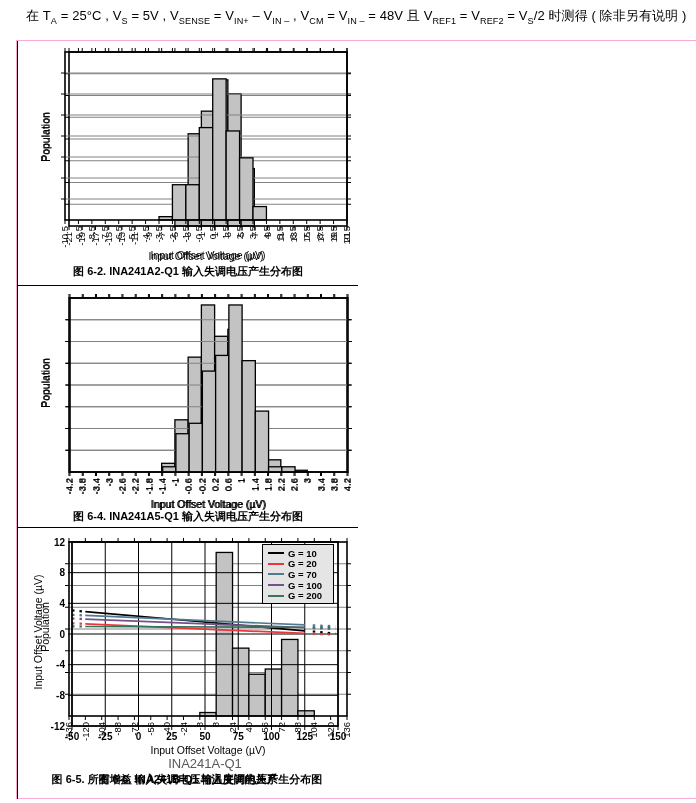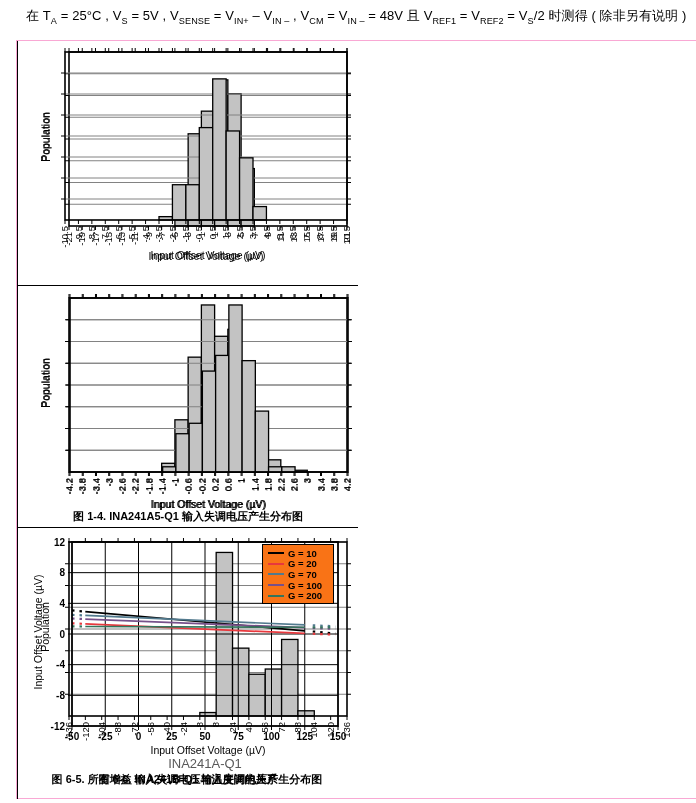--- a/index.html
+++ b/index.html
@@ -25,21 +25,21 @@
   .x5{left:52px;width:278px;top:216px;}
   .x6{left:54px;width:266px;top:211px;}
   .ylab{position:absolute;width:160px;text-align:center;font-size:10.5px;transform:rotate(-90deg);}
   .y12{left:-52px;top:90px;}
   .y34{left:-52px;top:91px;}
   .y5{left:-52px;top:93px;}
   .y6{left:-60px;top:98px;}
   .caption{position:absolute;left:0;width:100%;text-align:center;font-size:11px;font-weight:bold;}
   .capr1{bottom:6px;} .capr2{bottom:4px;} .capr3{bottom:12px;}
   .sublabel{position:absolute;left:54px;width:266px;text-align:center;top:228px;font-size:13px;color:#595959;}
-  .legend{position:absolute;left:244px;top:16px;width:72px;background:#f97316;border:1.4px solid #000;padding:3px 4px 2px 5px;box-sizing:border-box;}
+  .legend{position:absolute;left:244px;top:16px;width:72px;background:#e5e5e5;border:1.4px solid #000;padding:3px 4px 2px 5px;box-sizing:border-box;}
   .lg-row{display:flex;align-items:center;height:10.6px;}
   .lg-line{display:inline-block;width:16px;height:2px;margin-right:4px;flex:none;}
   .lg-text{font-size:9.5px;font-weight:bold;white-space:nowrap;}
 </style>
 </head>
 <body>
 
 <div class="header"><span>在 T</span><sub>A</sub><span> = 25°C , V</span><sub>S</sub><span> = 5V , V</span><sub>SENSE</sub><span> = V</span><sub>IN+</sub><span> – V</span><sub>IN –</sub><span> , V</span><sub>CM</sub><span> = V</span><sub>IN –</sub><span> = 48V 且 V</span><sub>REF1</sub><span> = V</span><sub>REF2</sub><span> = V</span><sub>S</sub><span>/2 时测得 ( 除非另有说明 )</span></div>
 
 <div class="figtable">
@@ -255,20 +255,21 @@
           <text x="261.86" y="185" dy="3.2" text-anchor="end" class="tl" transform="rotate(-90 261.86 185)">5.5</text>
           <text x="275.29" y="185" dy="3.2" text-anchor="end" class="tl" transform="rotate(-90 275.29 185)">6.5</text>
           <text x="288.71" y="185" dy="3.2" text-anchor="end" class="tl" transform="rotate(-90 288.71 185)">7.5</text>
           <text x="302.14" y="185" dy="3.2" text-anchor="end" class="tl" transform="rotate(-90 302.14 185)">8.5</text>
           <text x="315.57" y="185" dy="3.2" text-anchor="end" class="tl" transform="rotate(-90 315.57 185)">9.5</text>
           <text x="329" y="185" dy="3.2" text-anchor="end" class="tl" transform="rotate(-90 329 185)">10.5</text>
         </g>
       </svg>
     <div class="ylab y12">Population</div>
     <div class="xlab x2">Input Offset Voltage (µV)</div>
+    <div class="caption capr1">图 6-2. INA241A2-Q1 输入失调电压产生分布图</div>
   </div>
 
   <div class="cell c3">
     <svg class="plot" width="340" height="242">
         <g>
           <line x1="52" y1="164.25" x2="330" y2="164.25" stroke="#828282" stroke-width="1"></line>
           <line x1="52" y1="142.5" x2="330" y2="142.5" stroke="#828282" stroke-width="1"></line>
           <line x1="52" y1="120.75" x2="330" y2="120.75" stroke="#828282" stroke-width="1"></line>
           <line x1="52" y1="99" x2="330" y2="99" stroke="#828282" stroke-width="1"></line>
           <line x1="52" y1="77.25" x2="330" y2="77.25" stroke="#828282" stroke-width="1"></line>
@@ -482,21 +483,21 @@
           <text x="263.81" y="192" dy="3.2" text-anchor="end" class="tl" transform="rotate(-90 263.81 192)">2.2</text>
           <text x="277.05" y="192" dy="3.2" text-anchor="end" class="tl" transform="rotate(-90 277.05 192)">2.6</text>
           <text x="290.29" y="192" dy="3.2" text-anchor="end" class="tl" transform="rotate(-90 290.29 192)">3</text>
           <text x="303.52" y="192" dy="3.2" text-anchor="end" class="tl" transform="rotate(-90 303.52 192)">3.4</text>
           <text x="316.76" y="192" dy="3.2" text-anchor="end" class="tl" transform="rotate(-90 316.76 192)">3.8</text>
           <text x="330" y="192" dy="3.2" text-anchor="end" class="tl" transform="rotate(-90 330 192)">4.2</text>
         </g>
       </svg>
     <div class="ylab y34">Population</div>
     <div class="xlab x4">Input Offset Voltage (µV)</div>
-    <div class="caption capr2">图 1-4. INA241A5-Q1 输入失调电压产生分布图</div>
+    <div class="caption capr2">图 6-4. INA241A5-Q1 输入失调电压产生分布图</div>
   </div>
 
   <div class="cell c5">
     <svg class="plot" width="340" height="271">
         <g>
           <line x1="52" y1="166.25" x2="330" y2="166.25" stroke="#828282" stroke-width="1"></line>
           <line x1="52" y1="144.5" x2="330" y2="144.5" stroke="#828282" stroke-width="1"></line>
           <line x1="52" y1="122.75" x2="330" y2="122.75" stroke="#828282" stroke-width="1"></line>
           <line x1="52" y1="101" x2="330" y2="101" stroke="#828282" stroke-width="1"></line>
           <line x1="52" y1="79.25" x2="330" y2="79.25" stroke="#828282" stroke-width="1"></line>

